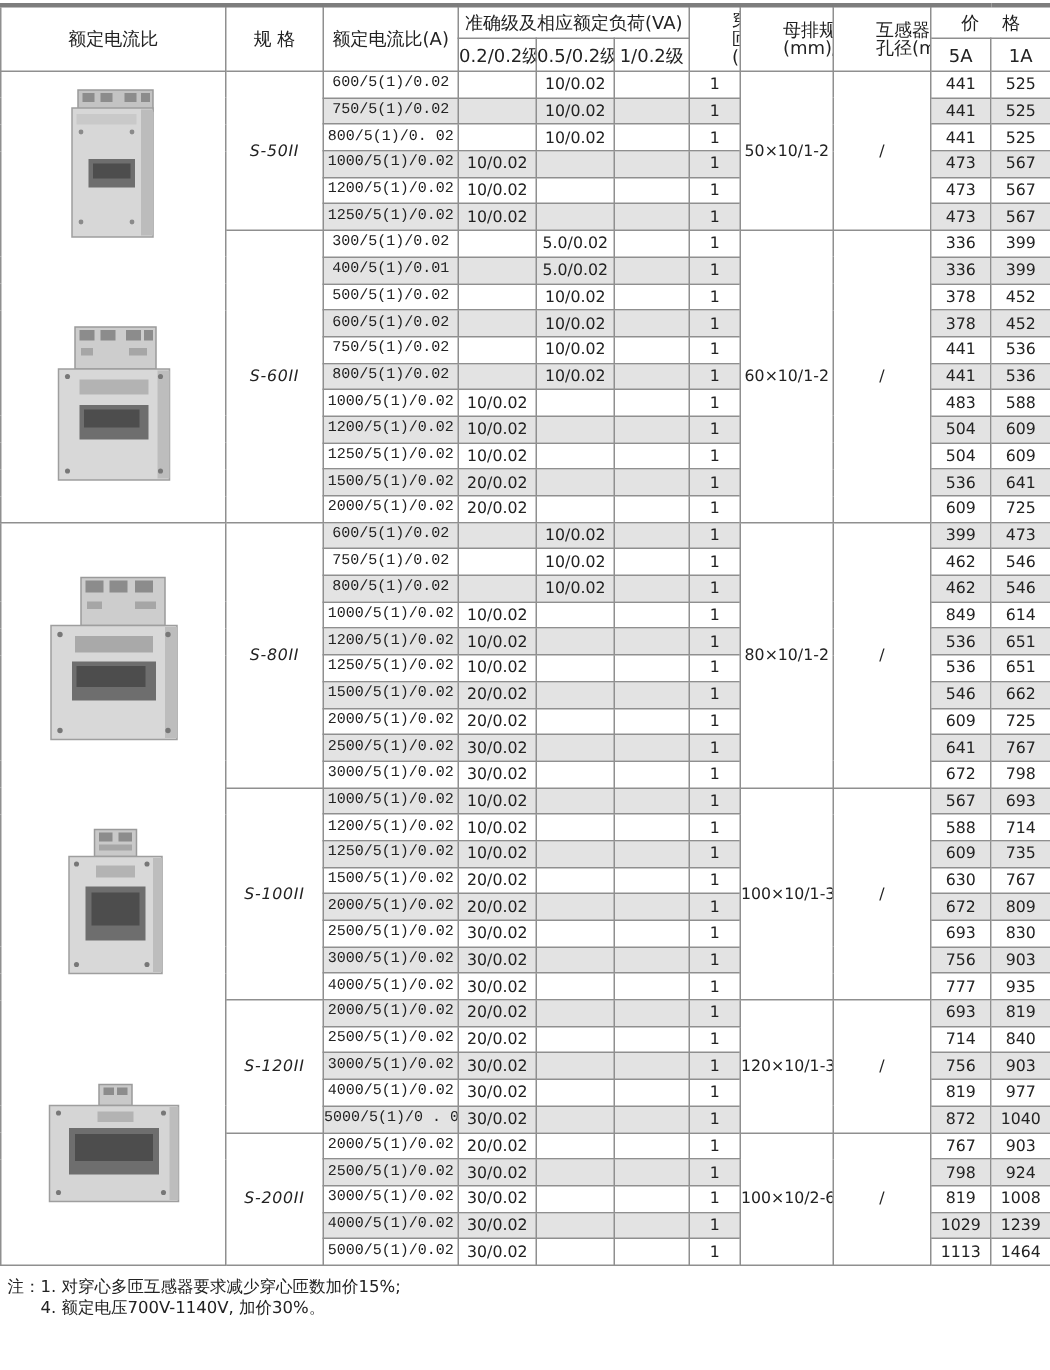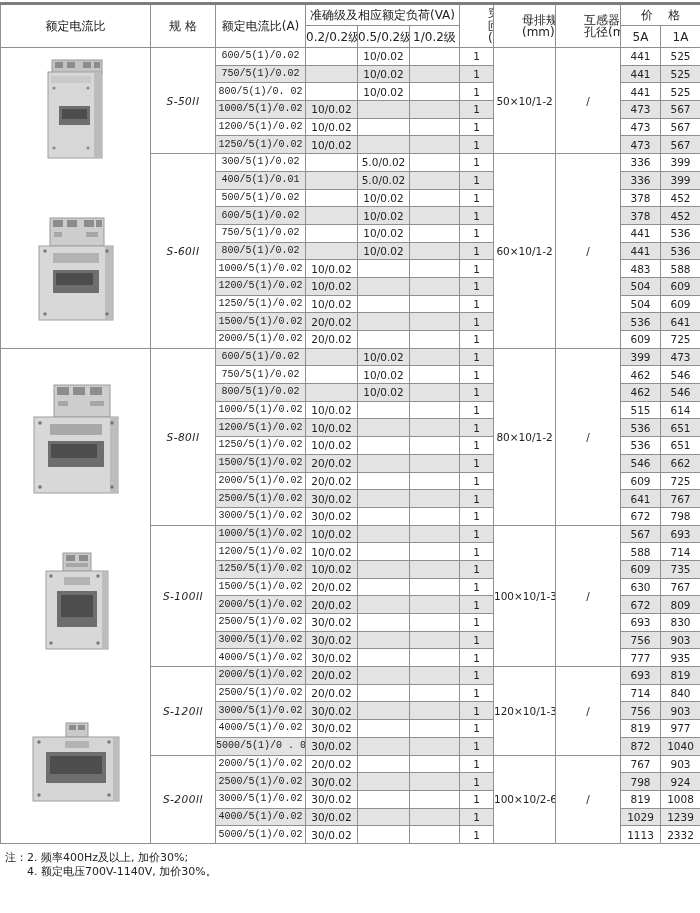--- a/index.html
+++ b/index.html
@@ -368,21 +368,21 @@
           <td class="turns-cell">1</td>
           <td class="price-cell">462</td>
           <td class="price-cell">546</td>
         </tr>
         <tr>
           <td class="ratio-cell">1000/5(1)/0.02</td>
           <td class="burden-cell">10/0.02</td>
           <td class="burden-cell"></td>
           <td class="burden-cell"></td>
           <td class="turns-cell">1</td>
-          <td class="price-cell">515</td>
+          <td class="price-cell">849</td>
           <td class="price-cell">614</td>
         </tr>
         <tr class="stripe">
           <td class="ratio-cell">1200/5(1)/0.02</td>
           <td class="burden-cell">10/0.02</td>
           <td class="burden-cell"></td>
           <td class="burden-cell"></td>
           <td class="turns-cell">1</td>
           <td class="price-cell">536</td>
           <td class="price-cell">651</td>
@@ -594,26 +594,26 @@
           <td class="price-cell">1029</td>
           <td class="price-cell">1239</td>
         </tr>
         <tr>
           <td class="ratio-cell">5000/5(1)/0.02</td>
           <td class="burden-cell">30/0.02</td>
           <td class="burden-cell"></td>
           <td class="burden-cell"></td>
           <td class="turns-cell">1</td>
           <td class="price-cell">1113</td>
-          <td class="price-cell">2332</td>
+          <td class="price-cell">1464</td>
         </tr>
       </tbody>
   </table>
 
   <div class="notes">
     <div class="note-label">注：</div>
     <div class="note-items">
-      <div>2. 频率400Hz及以上, 加价30%;</div>
+      <div>1. 对穿心多匝互感器要求减少穿心匝数加价15%;</div>
       <div>4. 额定电压700V-1140V, 加价30%。</div>
     </div>
   </div>
 
 </div>
 
 </body></html>

